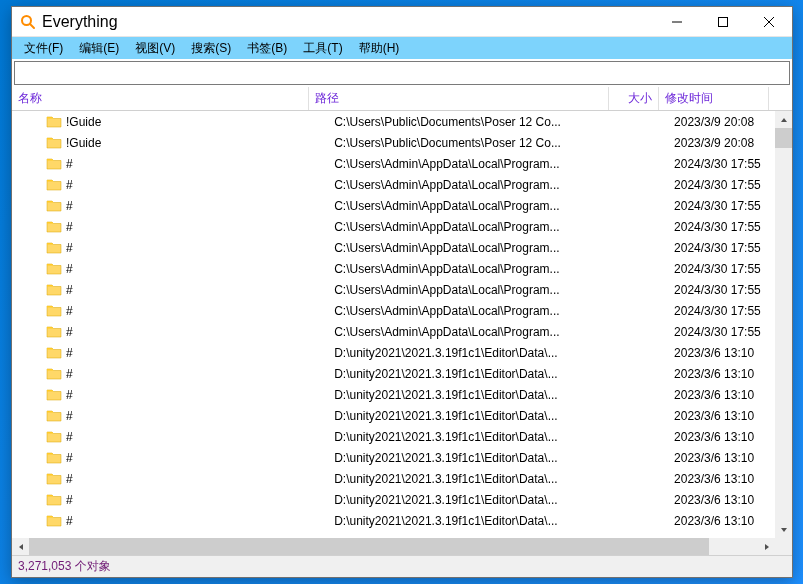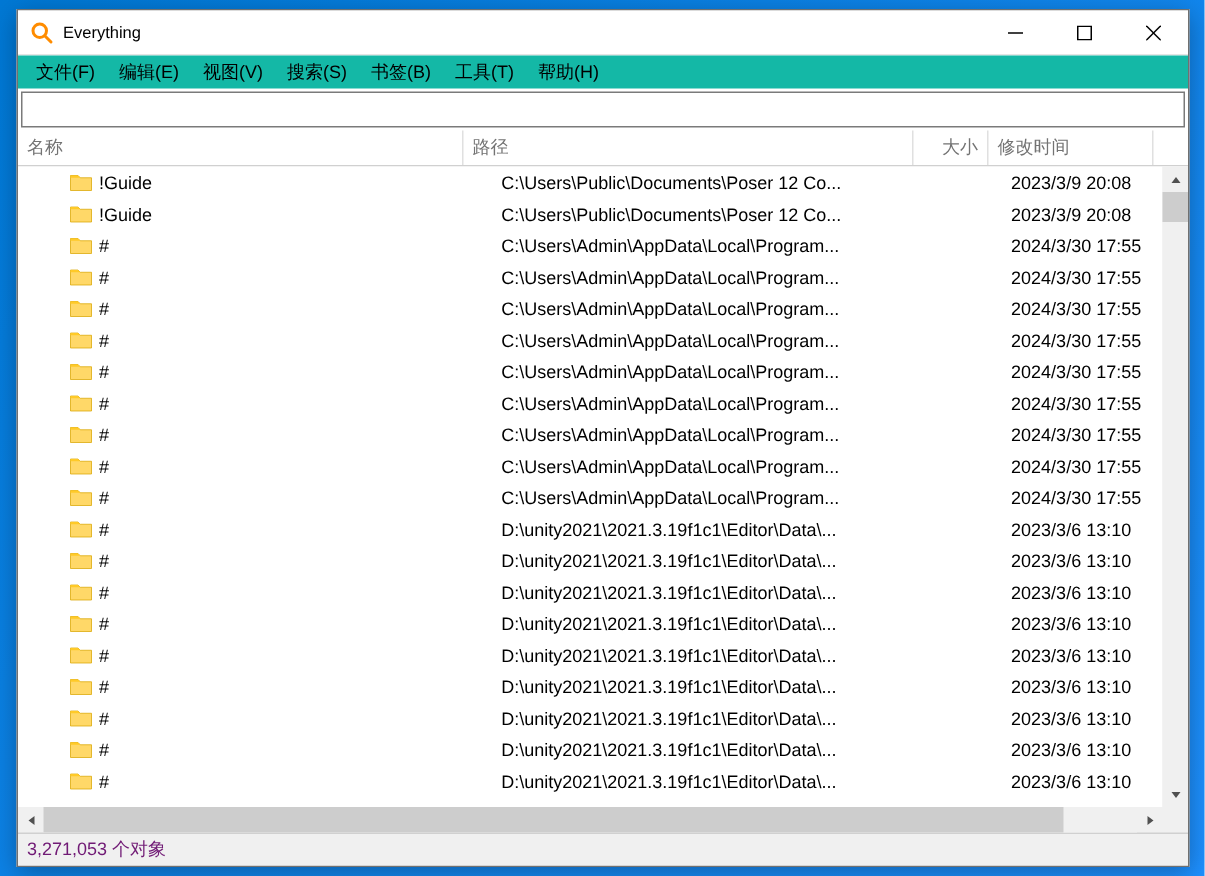--- a/index.html
+++ b/index.html
@@ -32,34 +32,34 @@
   border-bottom: 1px solid #e5e5e5;
 }
 .titlebar-icon {
   width: 16px; height: 16px;
   margin: 0 6px 0 8px;
   display: flex; align-items: center; justify-content: center;
 }
 .titlebar-title {
   flex: 1;
   color: #000;
-  font-size: 11px;
+  font-size: 16px;
 }
 .win-controls { display: flex; }
 .win-btn {
   width: 46px; height: 30px;
   display: flex; align-items: center; justify-content: center;
   color: #000;
 }
 .menubar {
   height: 22px;
   display: flex;
   align-items: center;
   padding: 0 4px;
-  background: #14b8a6;
+  background: #7dd3fc;
 }
 .menu-item {
   padding: 2px 8px;
   color: #000;
   cursor: default;
 }
 .searchbox {
   height: 24px;
   margin: 2px 2px;
   border: 1px solid #7a7a7a;
@@ -75,21 +75,21 @@
   background: #fff;
   border-bottom: 1px solid #d0d0d0;
   position: relative;
 }
 .header-cell {
   padding: 0 6px;
   height: 100%;
   display: flex;
   align-items: center;
   border-right: 1px solid #e0e0e0;
-  color: #737373;
+  color: #6d28d9;
   cursor: default;
   white-space: nowrap;
   overflow: hidden;
 }
 .col-name { width: 297px; }
 .col-path { width: 300px; }
 .col-size { width: 50px; text-align: right; justify-content: flex-end; font-family: Liberation Mono, monospace; }
 .col-date { width: 110px; }
 .list-container {
   flex: 1;

